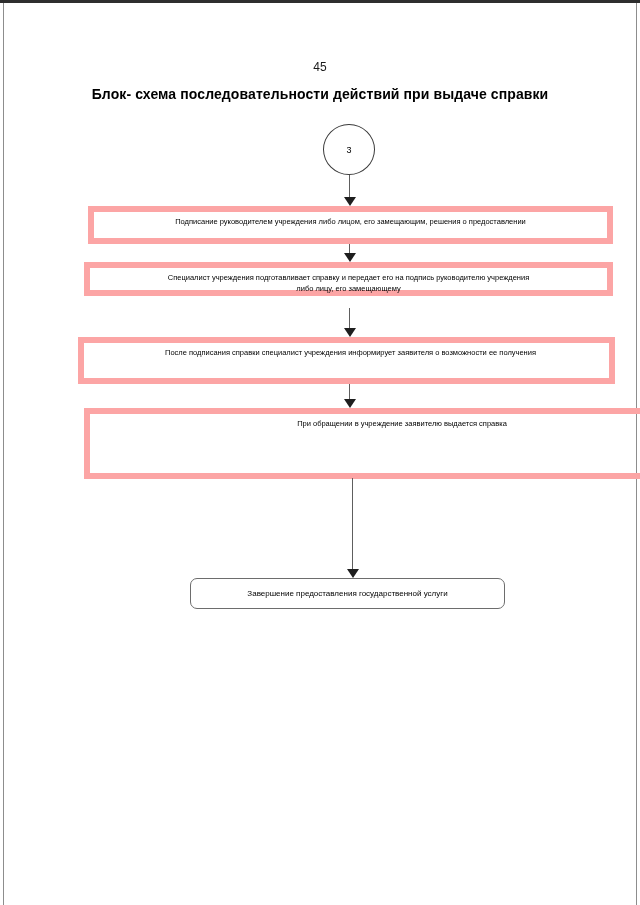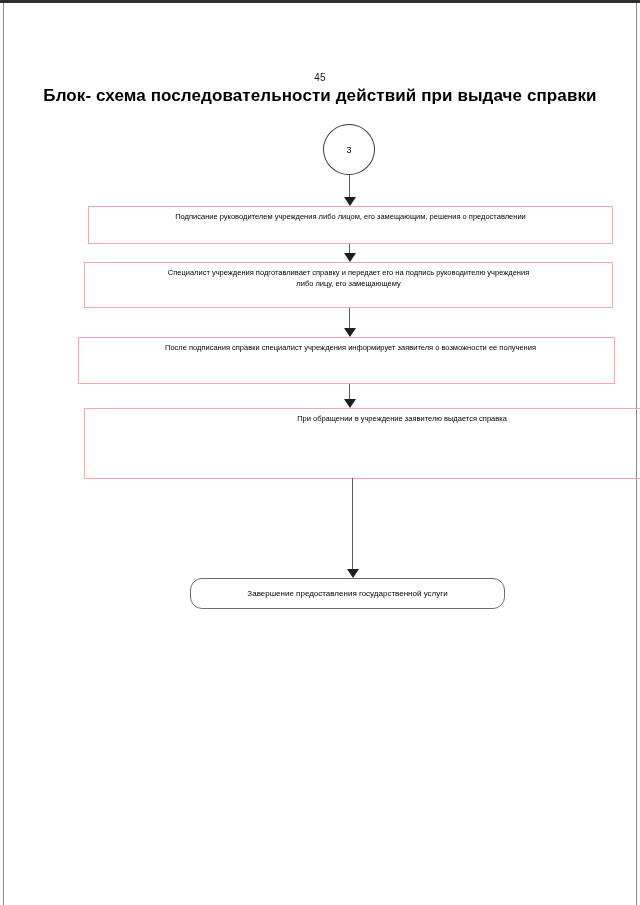--- a/index.html
+++ b/index.html
@@ -32,33 +32,33 @@
   }
   .scan-edge-right {
     position: absolute;
     left: 636px; top: 3px;
     width: 1px; height: 902px;
     background: #8d8d8d;
   }
 
   .page-number {
     position: absolute;
-    left: 0; top: 72px;
+    left: 0; top: 60px;
     width: 640px;
     text-align: center;
-    font-size: 10px;
+    font-size: 12px;
     color: #1a1a1a;
     letter-spacing: 0.2px;
   }
   .doc-title {
     position: absolute;
     left: 0; top: 86px;
     width: 640px;
     text-align: center;
-    font-size: 17px;
+    font-size: 14px;
     font-weight: bold;
     color: #000000;
     letter-spacing: 0.1px;
   }
 
   
   .circle-node {
     position: absolute;
     left: 323px; top: 124px;
     width: 52px; height: 51px;
@@ -70,47 +70,47 @@
     justify-content: center;
     font-size: 9px;
     color: #000;
     background: transparent;
   }
 
   
   .box {
     position: absolute;
     box-sizing: border-box;
-    border: 1px solid #fca5a5;
+    border: 6px solid #fca5a5;
     background: transparent;
     color: #000;
     font-size: 7.5px;
     line-height: 11px;
     text-align: center;
     padding-top: 4px;
   }
   .box .line {
     display: block;
     white-space: nowrap;
   }
   .box-terminator {
     position: absolute;
     box-sizing: border-box;
     border: 1px solid #6d6d6d;
-    border-radius: 12px;
+    border-radius: 7px;
     background: transparent;
     color: #000;
     font-size: 8px;
     display: flex;
     align-items: center;
     justify-content: center;
   }
 
   #box-1 { left: 88px;  top: 206px; width: 525px; height: 38px; }
-  #box-2 { left: 84px;  top: 262px; width: 529px; height: 46px; }
+  #box-2 { left: 84px;  top: 262px; width: 529px; height: 34px; }
   #box-3 { left: 78px;  top: 337px; width: 537px; height: 47px; padding-left: 8px; }
   #box-4 { left: 84px;  top: 408px; width: 636px; height: 71px; }
   #box-end { left: 190px; top: 578px; width: 315px; height: 31px; }
 
   
   .conn {
     position: absolute;
     width: 14px;
     transform: translateX(-7px);
   }

